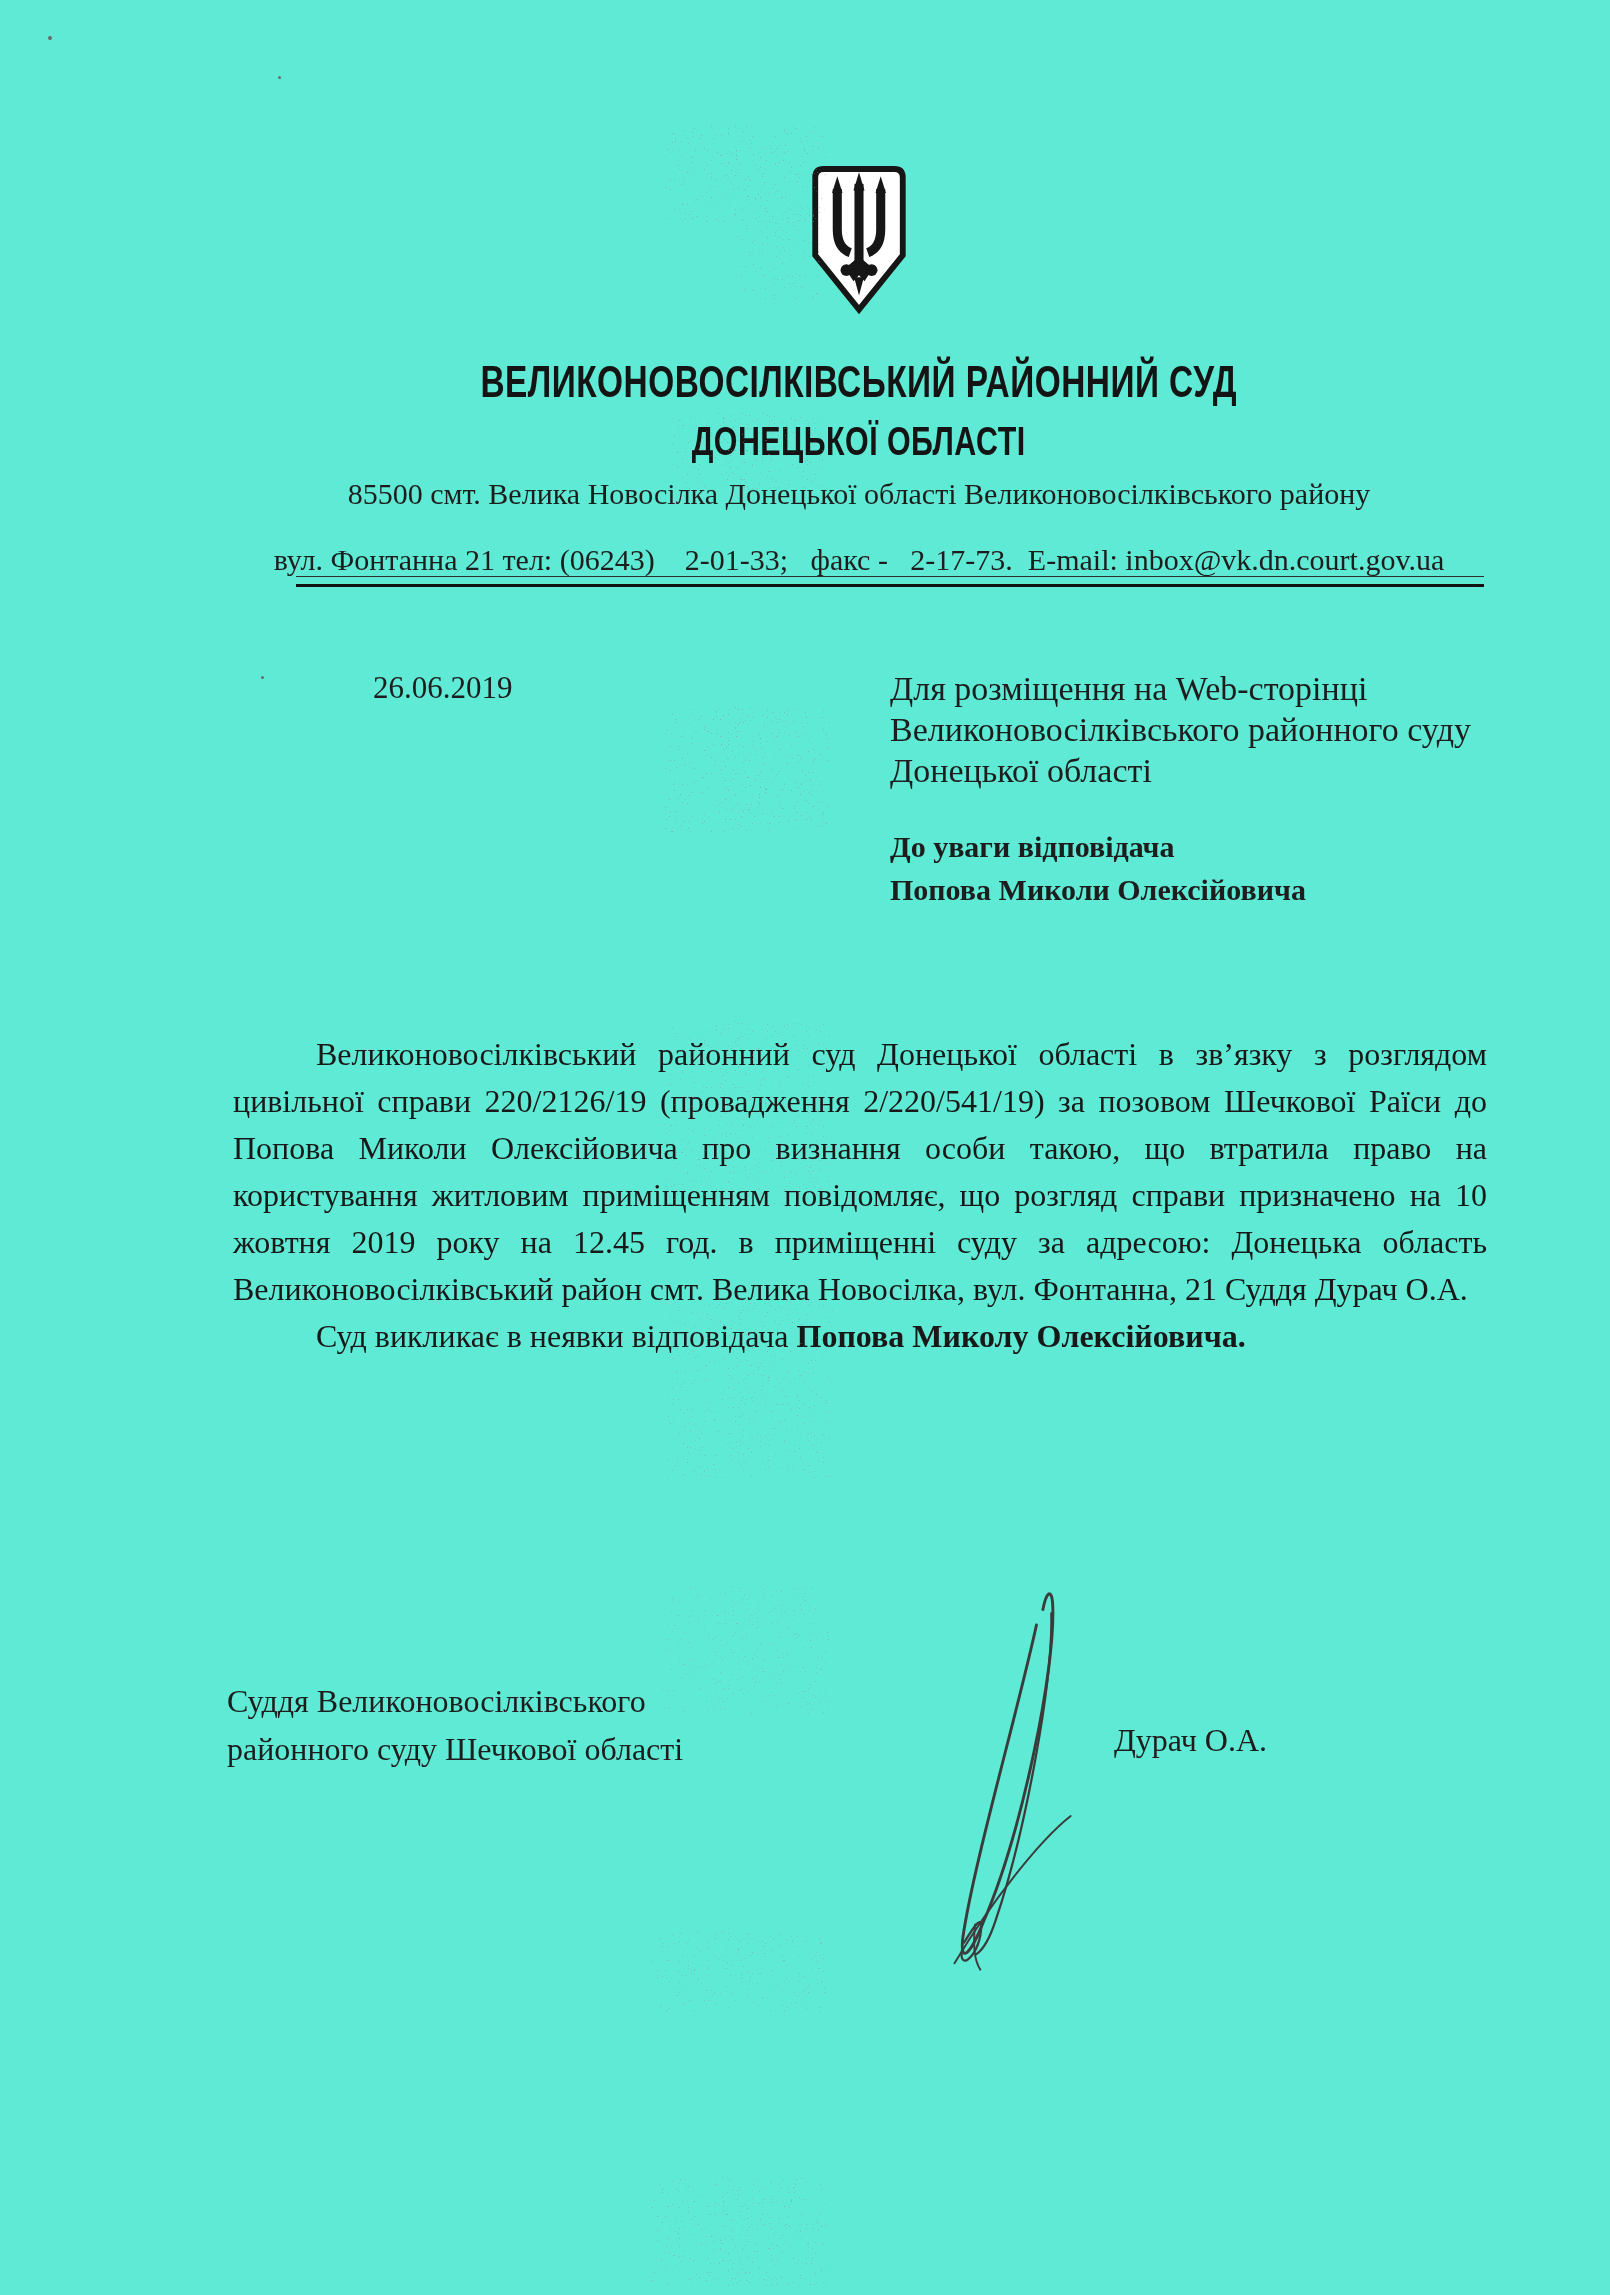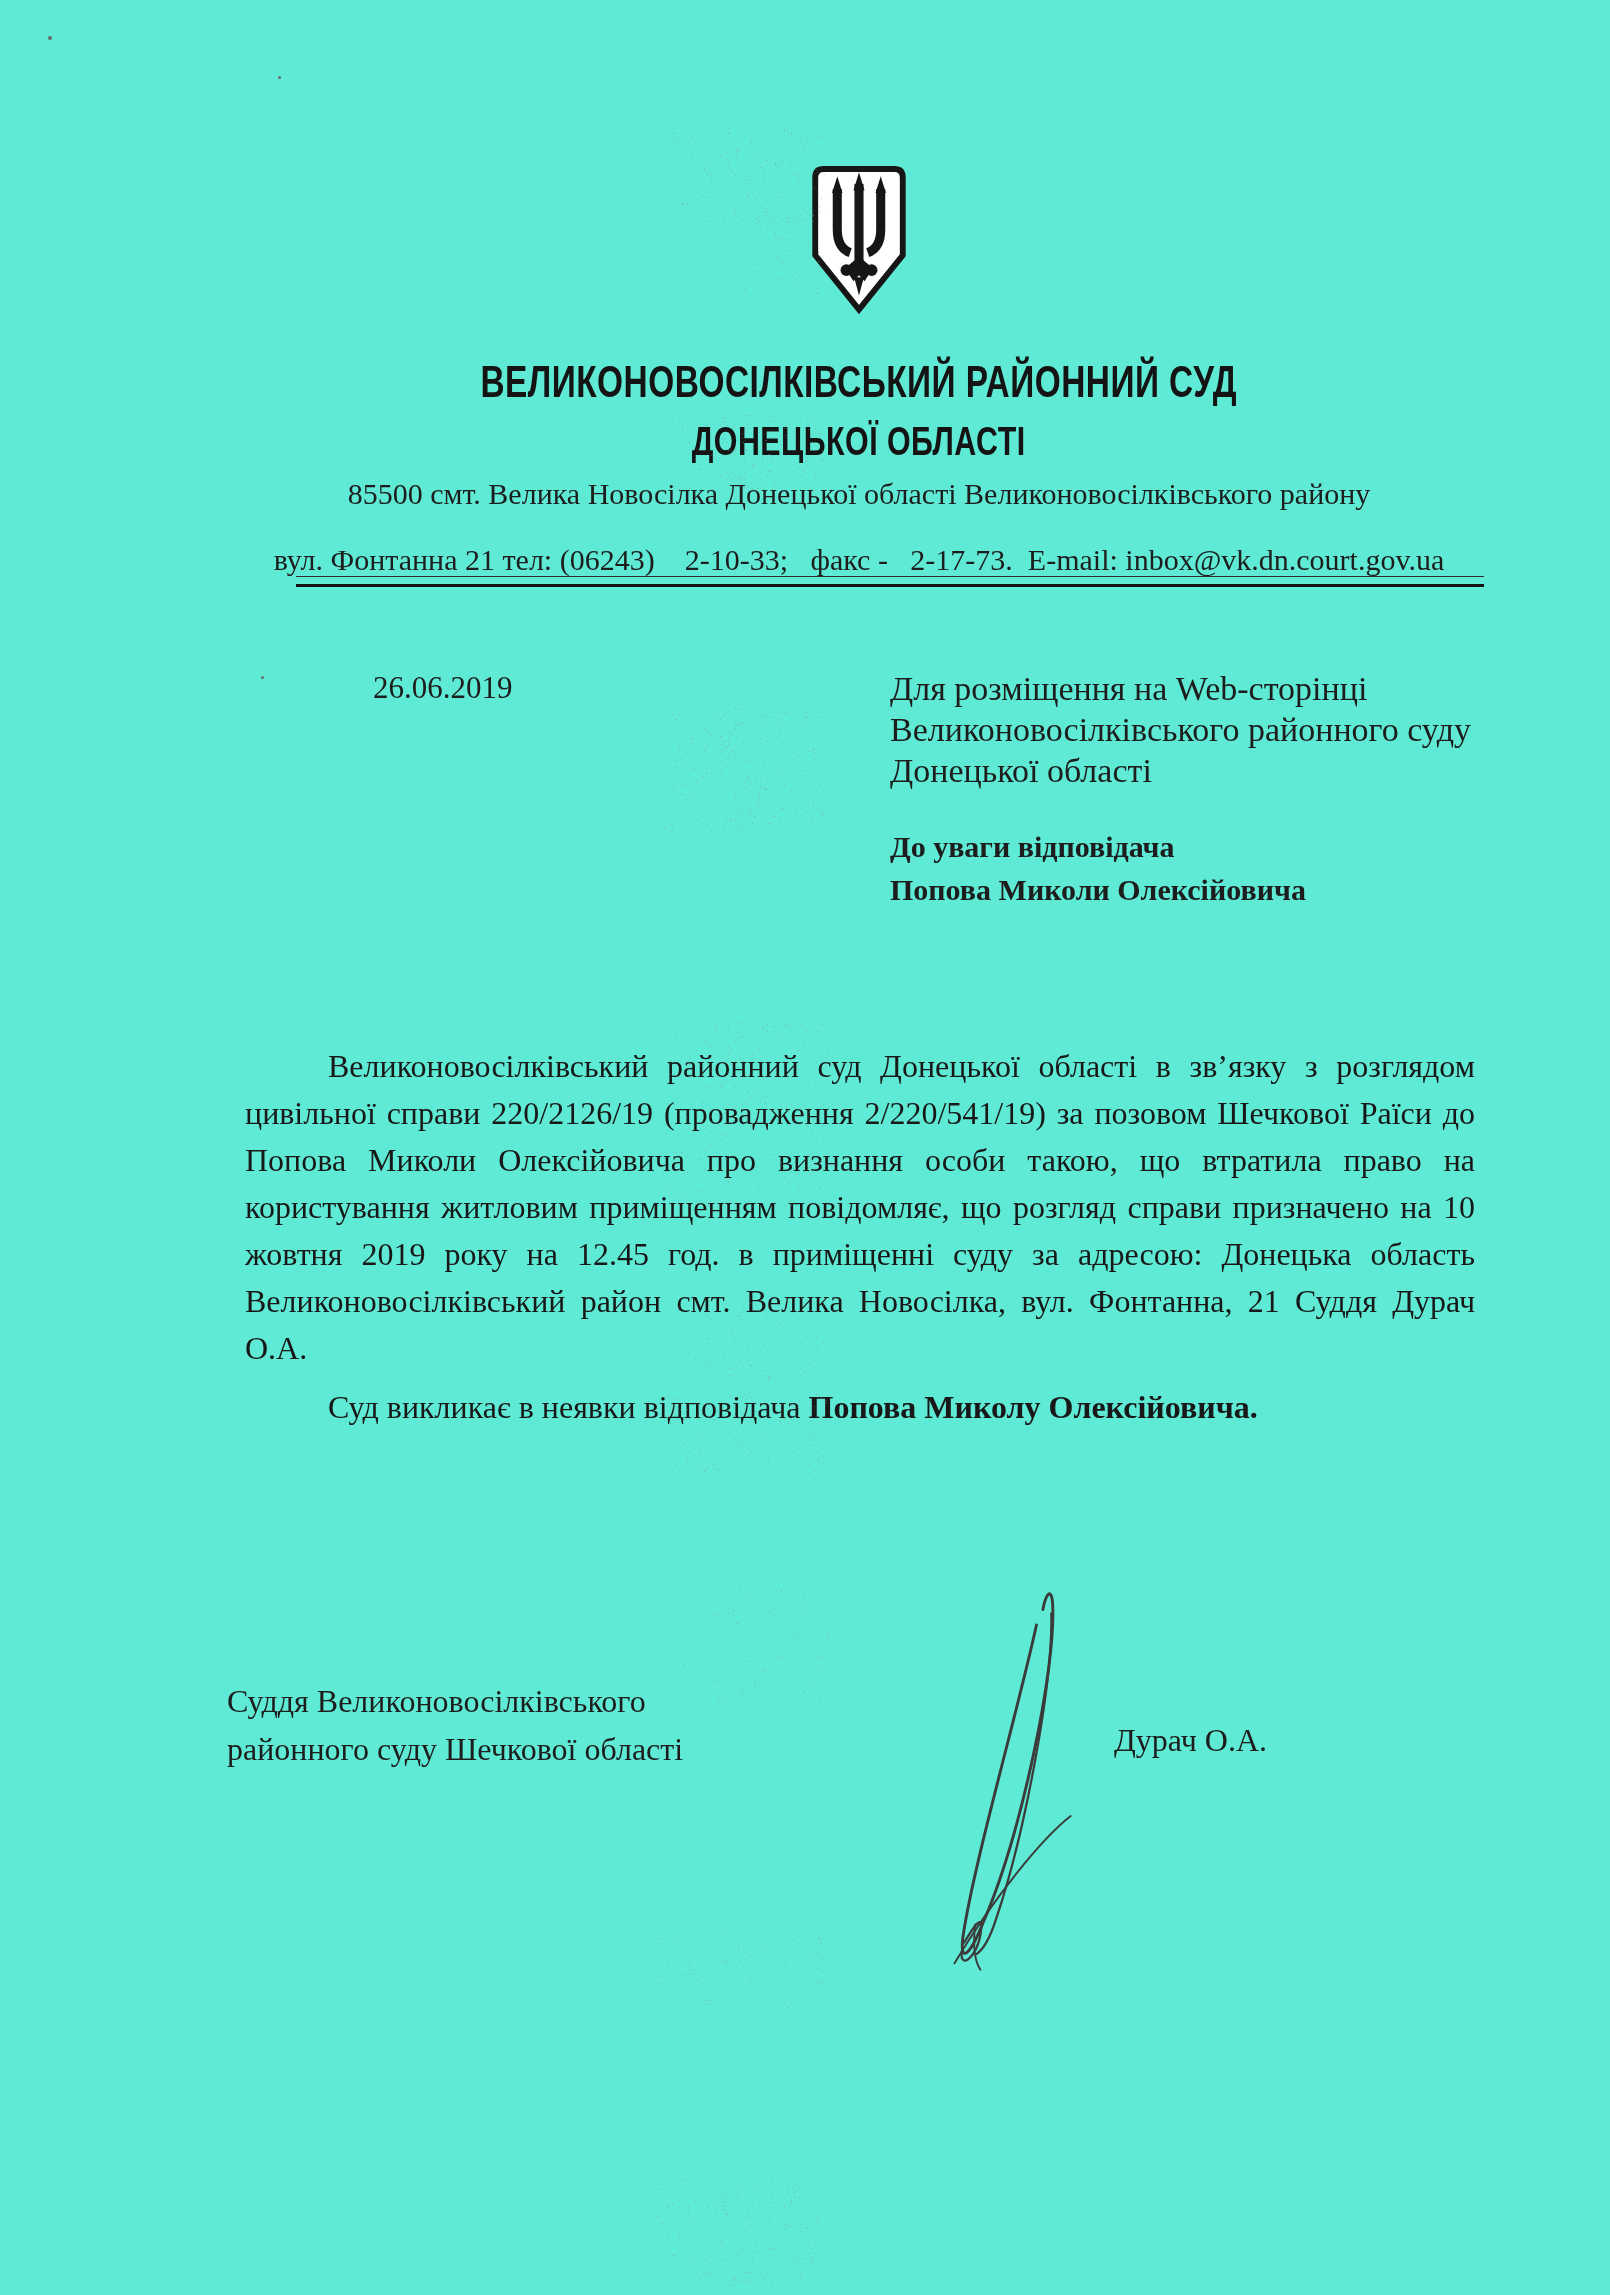--- a/index.html
+++ b/index.html
@@ -19,21 +19,21 @@
   .hdr-contact .email { border-bottom:1.9px solid #222; }
   .hdr-rule { position:absolute; left:296px; top:576px; width:1188px; height:7px;
     border-top:1.9px solid #2e2e2e; border-bottom:3.9px solid #121212; }
   
   .date { position:absolute; left:373px; top:670px; font-size:31px;text-align:right; }
   .recip { position:absolute; left:890px; top:668px; font-size:34px; line-height:41px; }
   .attn  { position:absolute; left:890px; top:825px; font-size:30px; line-height:43px; font-weight:700; }
   
   .bodytext { position:absolute; left:233px; top:1031px; width:1254px;
     font-size:32px; line-height:47px; text-align:justify; color:#181818; }
-  .bodytext p { margin:12px; text-indent:83px; }
+  .bodytext p { margin:0; text-indent:83px; }
   
   .sig-left { position:absolute; left:227px; top:1677px; font-size:32px; line-height:48px; }
   .sig-name { position:absolute; left:1114px; top:1722px; font-size:32px; }
   .sig-mark { position:absolute; left:878px; top:1563px; width:233px; height:426px; }
   
   .smudge { position:absolute; pointer-events:none; }
   .dot { position:absolute; background:#6a6a6a; border-radius:50%; }
 </style>
 </head>
 <body>
@@ -65,21 +65,21 @@
       <circle cx="92" cy="161" r="9"></circle>
       <path d="M65,172 L72.5,200 L80,172 Z"></path>
     </g>
   </svg>
 
   <div class="hdr-line hdr-title1"><span class="cond">ВЕЛИКОНОВОСІЛКІВСЬКИЙ РАЙОННИЙ СУД</span></div>
   <div class="hdr-line hdr-title2"><span class="cond">ДОНЕЦЬКОЇ ОБЛАСТІ</span></div>
 
   <div class="hdr-line hdr-addr">85500 смт. Велика Новосілка Донецької області Великоновосілківського району</div>
 
-  <div class="hdr-line hdr-contact"><span>вул. Фонтанна 21 тел: (06243)    2-10-33;   факс -   2-17-73.  E-mail: </span><span class="email">inbox@vk.dn.court.gov.ua</span></div>
+  <div class="hdr-line hdr-contact"><span>вул. Фонтанна 21 тел: (06243)    2-01-33;   факс -   2-17-73.  E-mail: </span><span class="email">inbox@vk.dn.court.gov.ua</span></div>
 
   <div class="hdr-rule"></div>
 
   <div class="date">26.06.2019</div>
 
   <div class="recip">
     <div>Для розміщення на Web-сторінці</div>
     <div>Великоновосілківського районного суду</div>
     <div>Донецької області</div>
   </div>

